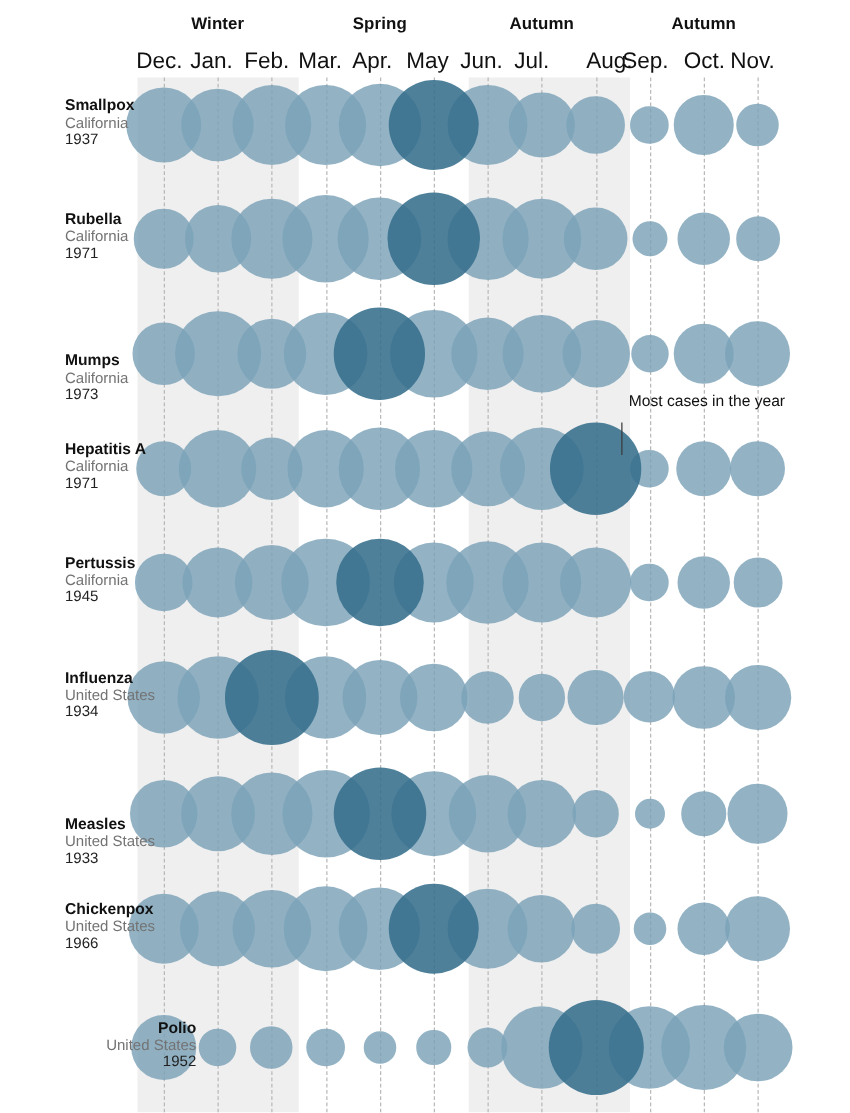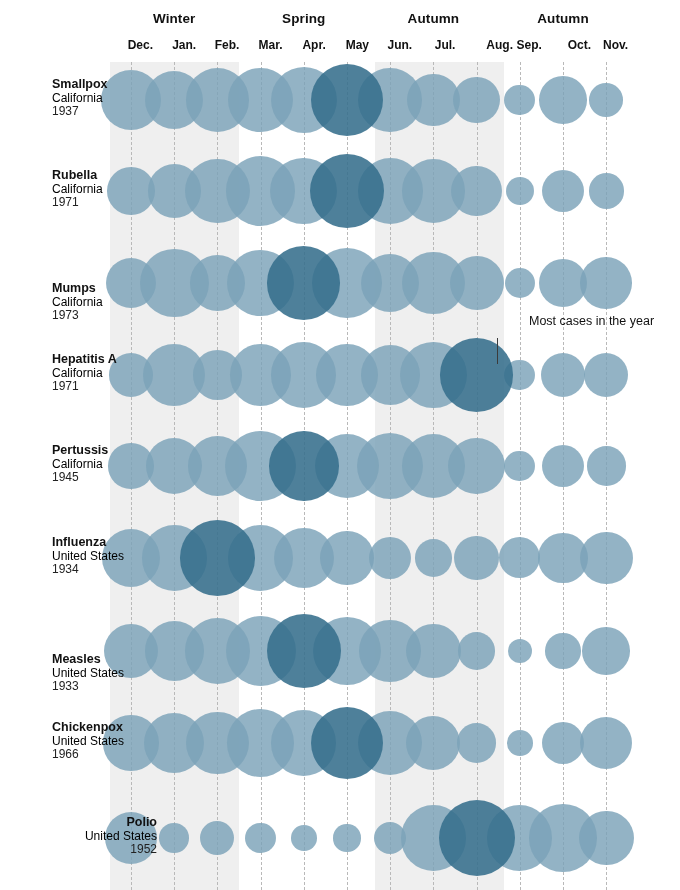--- a/index.html
+++ b/index.html
@@ -35,24 +35,24 @@
     font-weight: bold;
     color: #111111;
     text-align: center;
     z-index: 4;
     letter-spacing: .1px;
   }
 
   
   .month-label {
     position: absolute;
-    font-size: 12px;
-    font-weight: bold;
+    font-size: 18px;
+    font-weight: normal;
     color: #111111;
-    text-align: right;
+    text-align: left;
     width: 44px;
     z-index: 4;
   }
 
   
   .month-guide {
     position: absolute;
     width: 0;
     border-left: 1.5px dashed #b9b9b9;
     z-index: 1;
@@ -68,21 +68,21 @@
   }
   .row-label .disease {
     display: block;
     font-size: 12.5px;
     font-weight: bold;
     color: #111111;
   }
   .row-label .place {
     display: block;
     font-size: 12px;
-    color: #000000;
+    color: #737373;
   }
   .row-label .year {
     display: block;
     font-size: 12px;
     color: #222222;
   }
 
   
   .bubble {
     position: absolute;
@@ -310,15 +310,15 @@
       <div class="bubble" style="width: 27.0396px; height: 27.0396px; left: 333.48px; top: 824.48px;"></div>
       <div class="bubble" style="width: 31.9937px; height: 31.9937px; left: 374.203px; top: 822.003px;"></div>
       <div class="bubble" style="width: 65.1199px; height: 65.1199px; left: 400.84px; top: 805.44px;"></div>
       <div class="bubble peak" style="width: 76px; height: 76px; left: 438.6px; top: 800px;"></div>
       <div class="bubble" style="width: 65.1199px; height: 65.1199px; left: 487.24px; top: 805.44px;"></div>
       <div class="bubble" style="width: 67.328px; height: 67.328px; left: 529.336px; top: 804.336px;"></div>
       <div class="bubble" style="width: 54.751px; height: 54.751px; left: 578.825px; top: 810.625px;"></div>
     </div>
 
   <div class="annotation-tick" style="left:497px; top:338px; height:26px;"></div>
-  <div class="annotation" style="left:529px; top:314px;">Most cases in the year</div>
+  <div class="annotation" style="left:503px; top:314px;">Most cases in the year</div>
 
 </div>
 
 </body></html>

